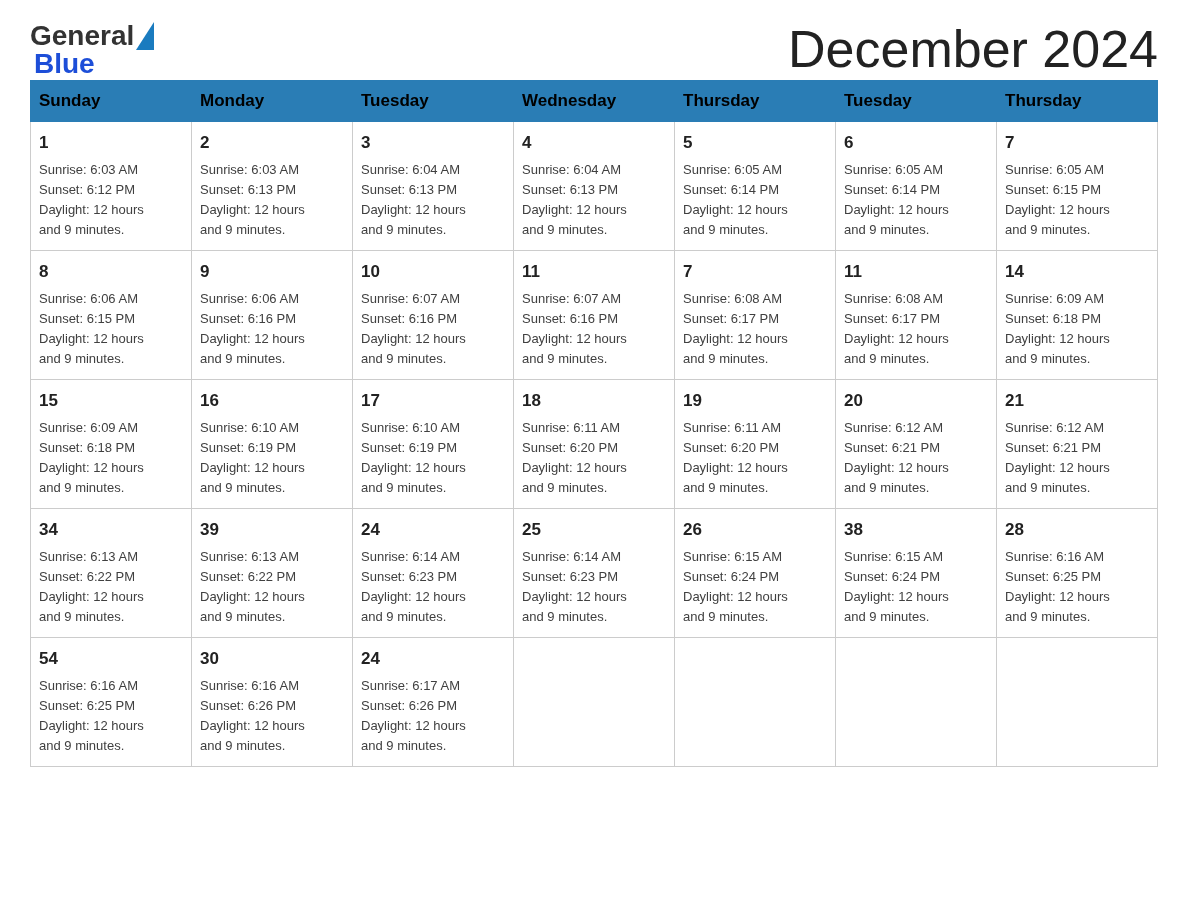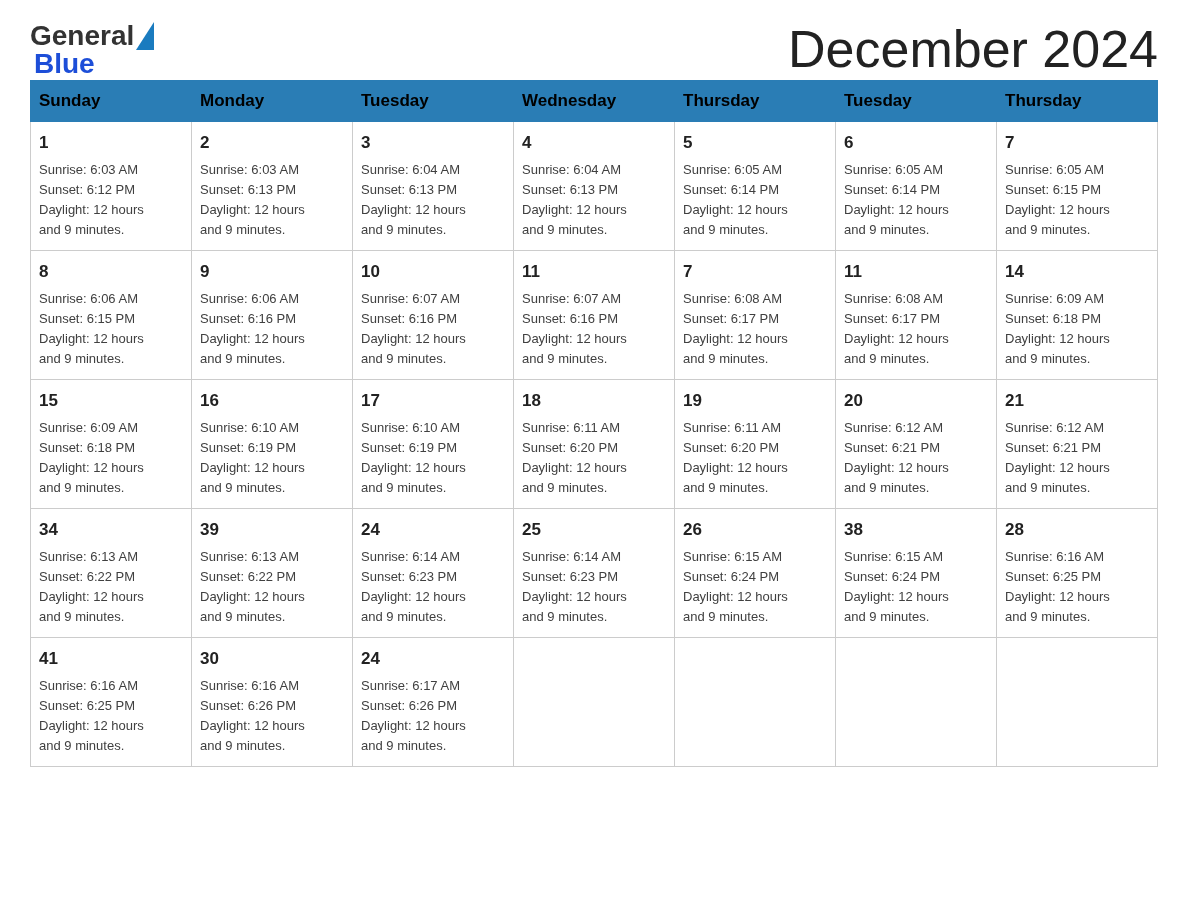--- a/index.html
+++ b/index.html
@@ -243,21 +243,21 @@
           <span class="day-number">38</span>
           <div class="day-info">Sunrise: 6:15 AM<br>Sunset: 6:24 PM<br>Daylight: 12 hours<br>and 9 minutes.</div>
         </td>
         <td>
           <span class="day-number">28</span>
           <div class="day-info">Sunrise: 6:16 AM<br>Sunset: 6:25 PM<br>Daylight: 12 hours<br>and 9 minutes.</div>
         </td>
       </tr>
       <tr class="row-border">
         <td>
-          <span class="day-number">41</span>
+          <span class="day-number">54</span>
           <div class="day-info">Sunrise: 6:16 AM<br>Sunset: 6:25 PM<br>Daylight: 12 hours<br>and 9 minutes.</div>
         </td>
         <td>
           <span class="day-number">30</span>
           <div class="day-info">Sunrise: 6:16 AM<br>Sunset: 6:26 PM<br>Daylight: 12 hours<br>and 9 minutes.</div>
         </td>
         <td>
           <span class="day-number">24</span>
           <div class="day-info">Sunrise: 6:17 AM<br>Sunset: 6:26 PM<br>Daylight: 12 hours<br>and 9 minutes.</div>
         </td>

